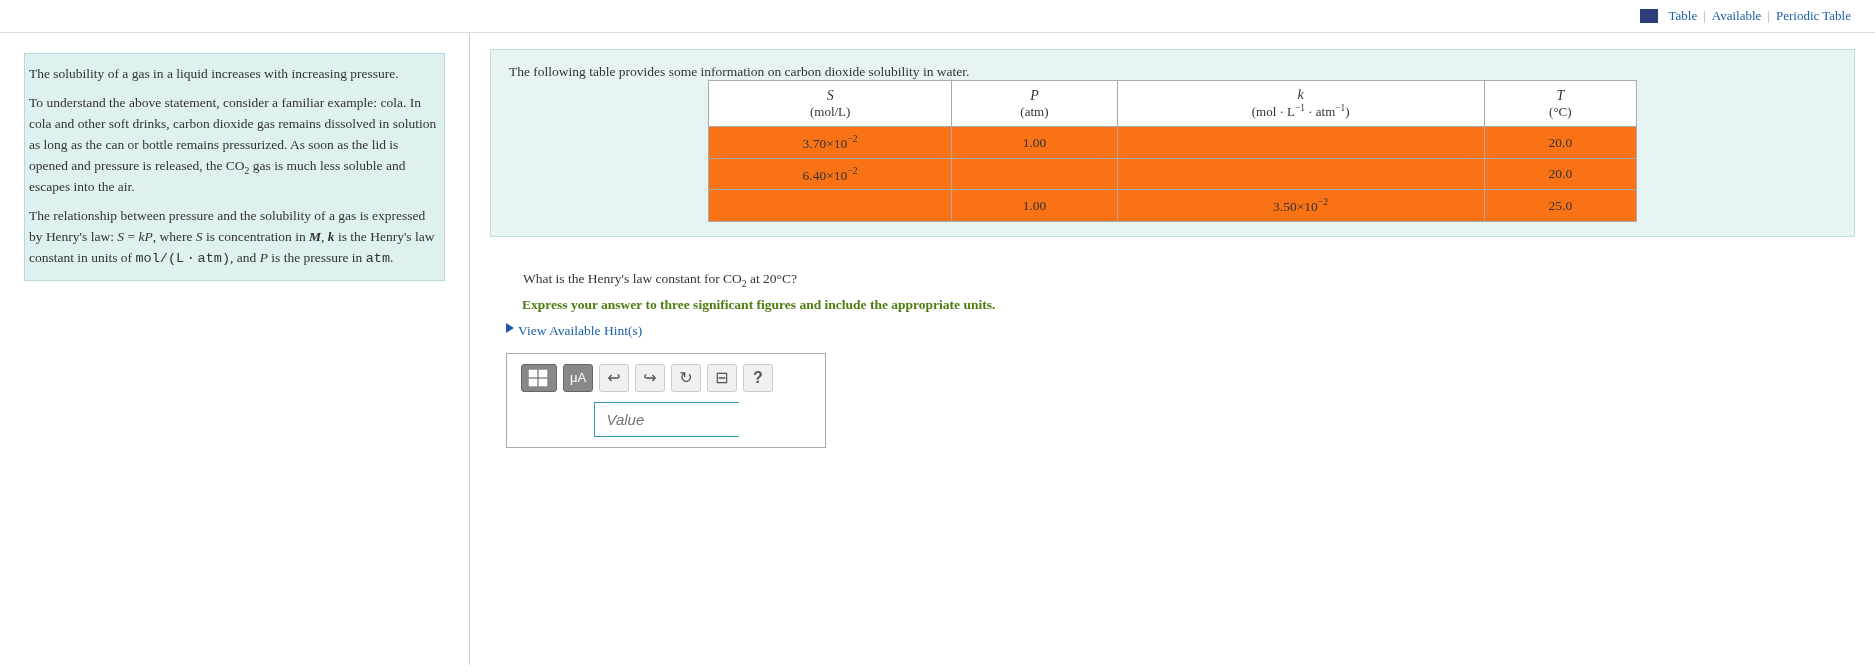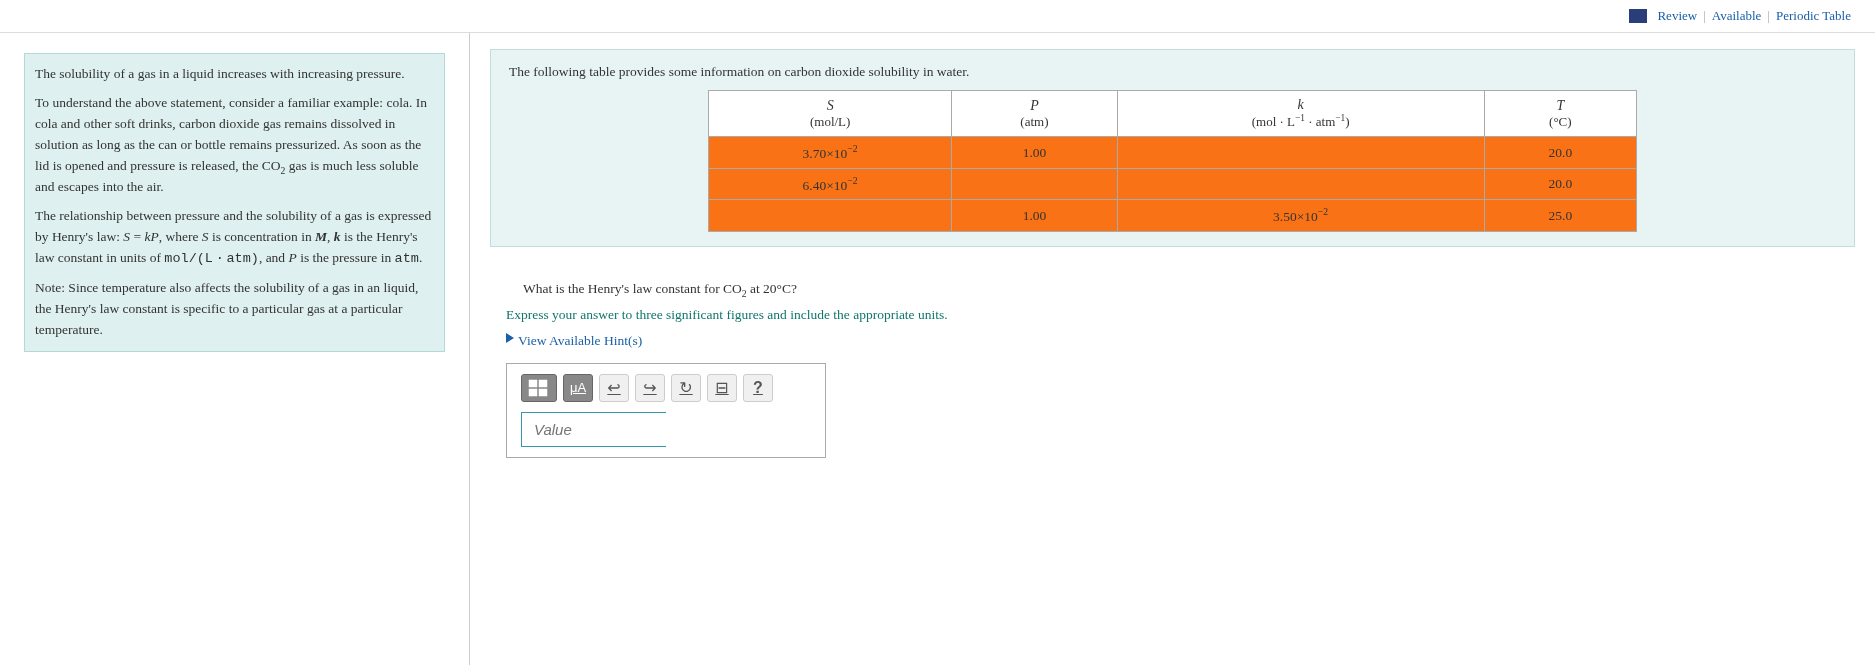--- a/index.html
+++ b/index.html
@@ -45,21 +45,21 @@
       background: #fff;
       font-size: 13.5px;
       line-height: 1.55;
       color: #333;
     }
     .left-panel p { margin-bottom: 12px; }
     .left-panel .formula { font-style: italic; }
     .left-panel .note-box {
       background: #dff0f0;
       border: 1px solid #b5d8d8;
-      padding: 10px 10px;
+      padding: 10px 4px;
       margin-bottom: 10px;
     }
     .left-panel .note-box p { margin-bottom: 8px; }
     .left-panel .note-box p:last-child { margin-bottom: 0; }
     code, .mono { font-family: 'Courier New', monospace; }
 
     .right-panel {
       flex: 1;
       padding: 0 0 20px 0;
       overflow-y: auto;
@@ -67,21 +67,20 @@
     }
 
     .info-box {
       background: #e8f4f4;
       border: 1px solid #c0dede;
       margin: 16px 20px;
       padding: 14px 18px;
     }
     .info-box p {
       font-size: 13.5px;
-      margin-bottom: 10px;
       color: #333;
     }
 
     table.data-table {
       border-collapse: collapse;
       width: 70%;
       margin: 0 auto;
       font-size: 13.5px;
     }
     table.data-table th, table.data-table td {
@@ -123,24 +122,24 @@
     }
 
     .question-text {
       font-size: 13.5px;
       color: #333;
       margin-bottom: 8px;
       margin-left: 29px;
     }
     .question-instruction {
       font-size: 13.5px;
-      font-weight: normal;
-      color: #0f766e;
+      font-weight: bold;
+      color: #4d7c0f;
       margin-bottom: 10px;
-      margin-left: 12px;
+      margin-left: 28px;
     }
     .hint-link {
       color: #1a5fa8;
       font-size: 13.5px;
       cursor: pointer;
       margin-left: 12px;
       margin-bottom: 14px;
       display: flex;
       align-items: flex-start;
       gap: 4px;
@@ -171,21 +170,20 @@
       align-items: center;
       justify-content: center;
       width: 30px;
       height: 28px;
       background: #888;
       border: 1px solid #666;
       border-radius: 3px;
       cursor: pointer;
       color: #fff;
       font-size: 12px;
-      text-decoration: underline;
     }
     .toolbar-btn.grid-btn {
       width: 36px;
     }
     .toolbar-btn.mu-btn {
       font-family: Arial, sans-serif;
       font-size: 13px;
     }
     .toolbar-btn.icon-btn {
       background: #f0f0f0;
@@ -197,20 +195,21 @@
       background: #f0f0f0;
       border: 1px solid #ccc;
       color: #555;
       font-size: 16px;
       font-weight: bold;
     }
 
     .input-row {
       display: flex;
       gap: 12px;
+      justify-content: center;
     }
     .value-input, .units-input {
       border: 1.5px solid #3399aa;
       padding: 8px 12px;
       font-size: 15px;
       font-style: italic;
       color: #bbb;
       outline: none;
       background: #fff;
     }
@@ -218,34 +217,33 @@
     .units-input { width: 50%; }
 
     sup { font-size: 0.72em; vertical-align: super; }
     sub { font-size: 0.72em; vertical-align: sub; }
   </style>
 </head>
 <body>
 
 <div class="top-bar">
   <span class="top-bar-icon"></span>
-  <a href="#">Review</a>
+  <a href="#">Table</a>
   <span class="top-bar-sep">|</span>
   <a href="#">Available</a>
   <span class="top-bar-sep">|</span>
   <a href="#">Periodic Table</a>
 </div>
 
 <div class="main-layout">
   <div class="left-panel">
     <div class="note-box">
       <p>The solubility of a gas in a liquid increases with increasing pressure.</p>
       <p>To understand the above statement, consider a familiar example: cola. In cola and other soft drinks, carbon dioxide gas remains dissolved in solution as long as the can or bottle remains pressurized. As soon as the lid is opened and pressure is released, the CO<sub>2</sub> gas is much less soluble and escapes into the air.</p>
       <p>The relationship between pressure and the solubility of a gas is expressed by Henry's law: <span class="formula">S</span> = <span class="formula">kP</span>, where <span class="formula">S</span> is concentration in <strong><em>M</em></strong>, <em><strong>k</strong></em> is the Henry's law constant in units of <span class="mono">mol/(L · atm)</span>, and <em>P</em> is the pressure in <span class="mono">atm</span>.</p>
-      <p>Note: Since temperature also affects the solubility of a gas in an liquid, the Henry's law constant is specific to a particular gas at a particular temperature.</p>
     </div>
   </div>
 
   <div class="right-panel">
     <div class="info-box">
       <p>The following table provides some information on carbon dioxide solubility in water.</p>
       <table class="data-table">
         <thead>
           <tr>
             <th>

